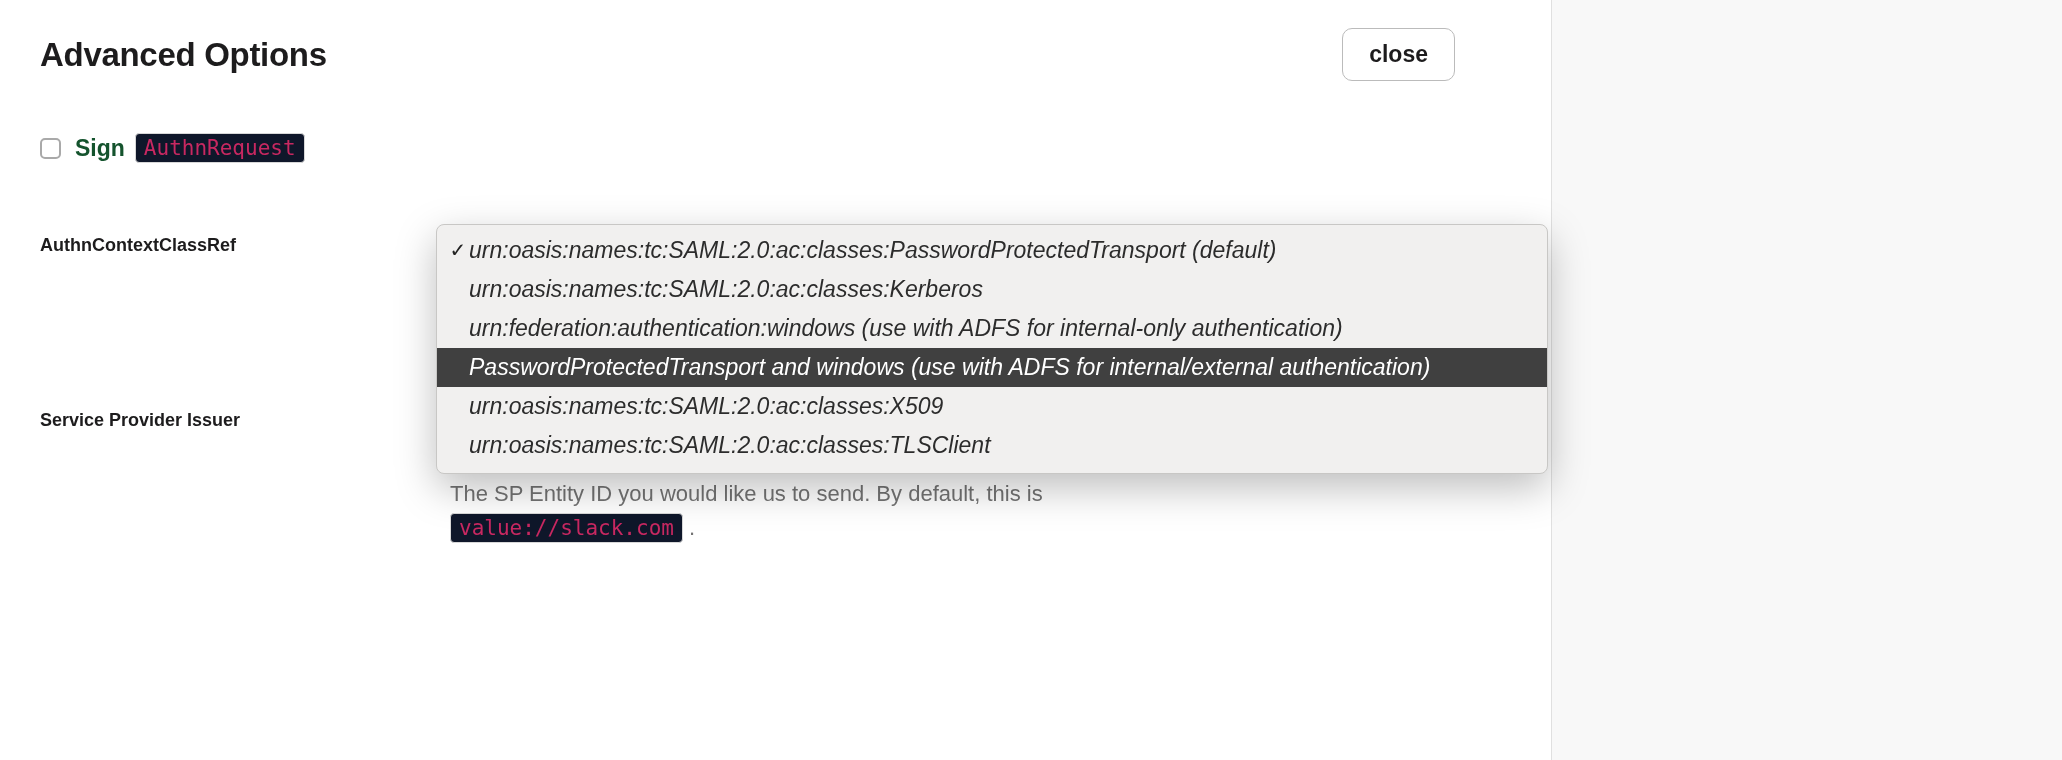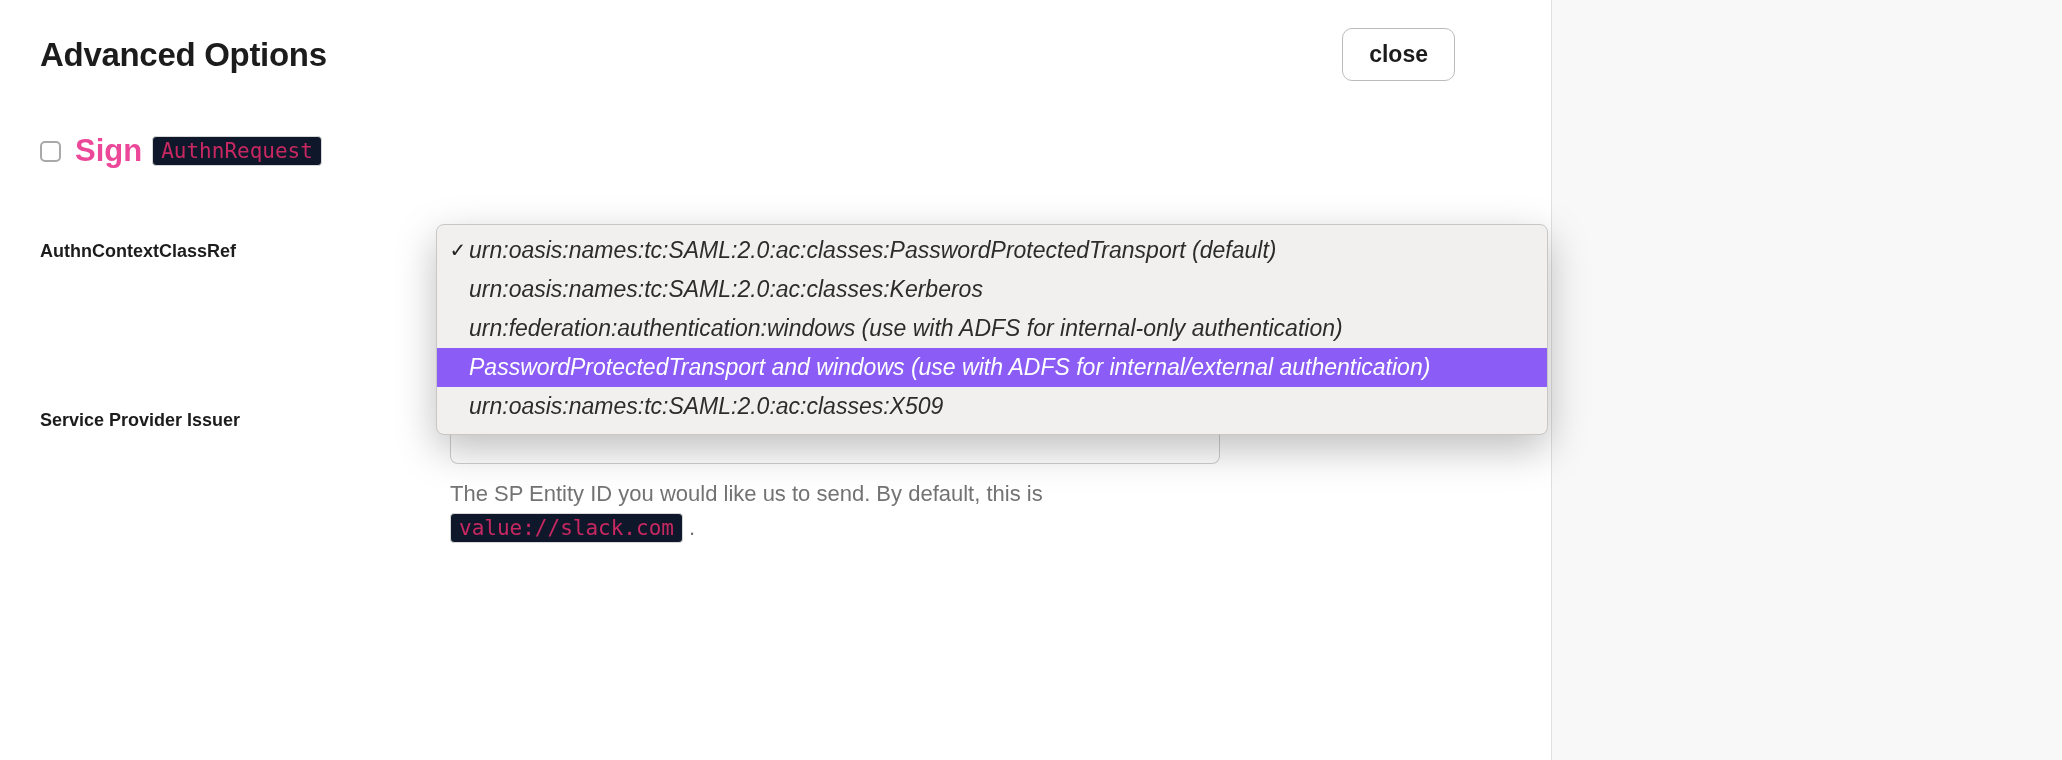--- a/index.html
+++ b/index.html
@@ -62,23 +62,23 @@
   .chk {
     width: 21px;
     height: 21px;
     border: 2px solid #a9a9a9;
     border-radius: 5px;
     flex: none;
     cursor: pointer;
     box-sizing: border-box;
   }
   .chk-label {
-    font-size: 31px;
+    font-size: 23px;
     font-weight: 700;
-    color: #ec4899;
+    color: #14532d;
     margin: 0 10px 0 14px;
   }
   .inline-code {
     font-family: ui-monospace, SFMono-Regular, "SF Mono", Menlo, Consolas, monospace;
     font-size: 21px;
     color: #c82861;
     background: #0f172a;
     border: 1px solid #d8d8d8;
     border-radius: 4px;
     padding: 2px 8px;
@@ -132,21 +132,21 @@
     flex: none;
     text-align: center;
     font-size: 20px;
     color: #222;
   }
   .option-text {
     flex: 1;
     font-style: italic;
   }
   .option.highlight {
-    background: #8b5cf6;
+    background: #404040;
     align-items: flex-end;
   }
   .option.highlight .option-text,
   .option.highlight .check-slot {
     color: #ffffff;
   }
   .sp-row {
     position: absolute;
     top: 408px;
     left: 40px;
@@ -229,14 +229,18 @@
         <span class="option-text">urn:federation:authentication:windows (use with ADFS for internal-only authentication)</span>
       </div>
       <div class="option highlight">
         <span class="check-slot"></span>
         <span class="option-text">PasswordProtectedTransport and windows (use with ADFS for internal/external authentication)</span>
       </div>
       <div class="option">
         <span class="check-slot"></span>
         <span class="option-text">urn:oasis:names:tc:SAML:2.0:ac:classes:X509</span>
       </div>
+      <div class="option">
+        <span class="check-slot"></span>
+        <span class="option-text">urn:oasis:names:tc:SAML:2.0:ac:classes:TLSClient</span>
+      </div>
     </div>
 </div>
 
 </body></html>

